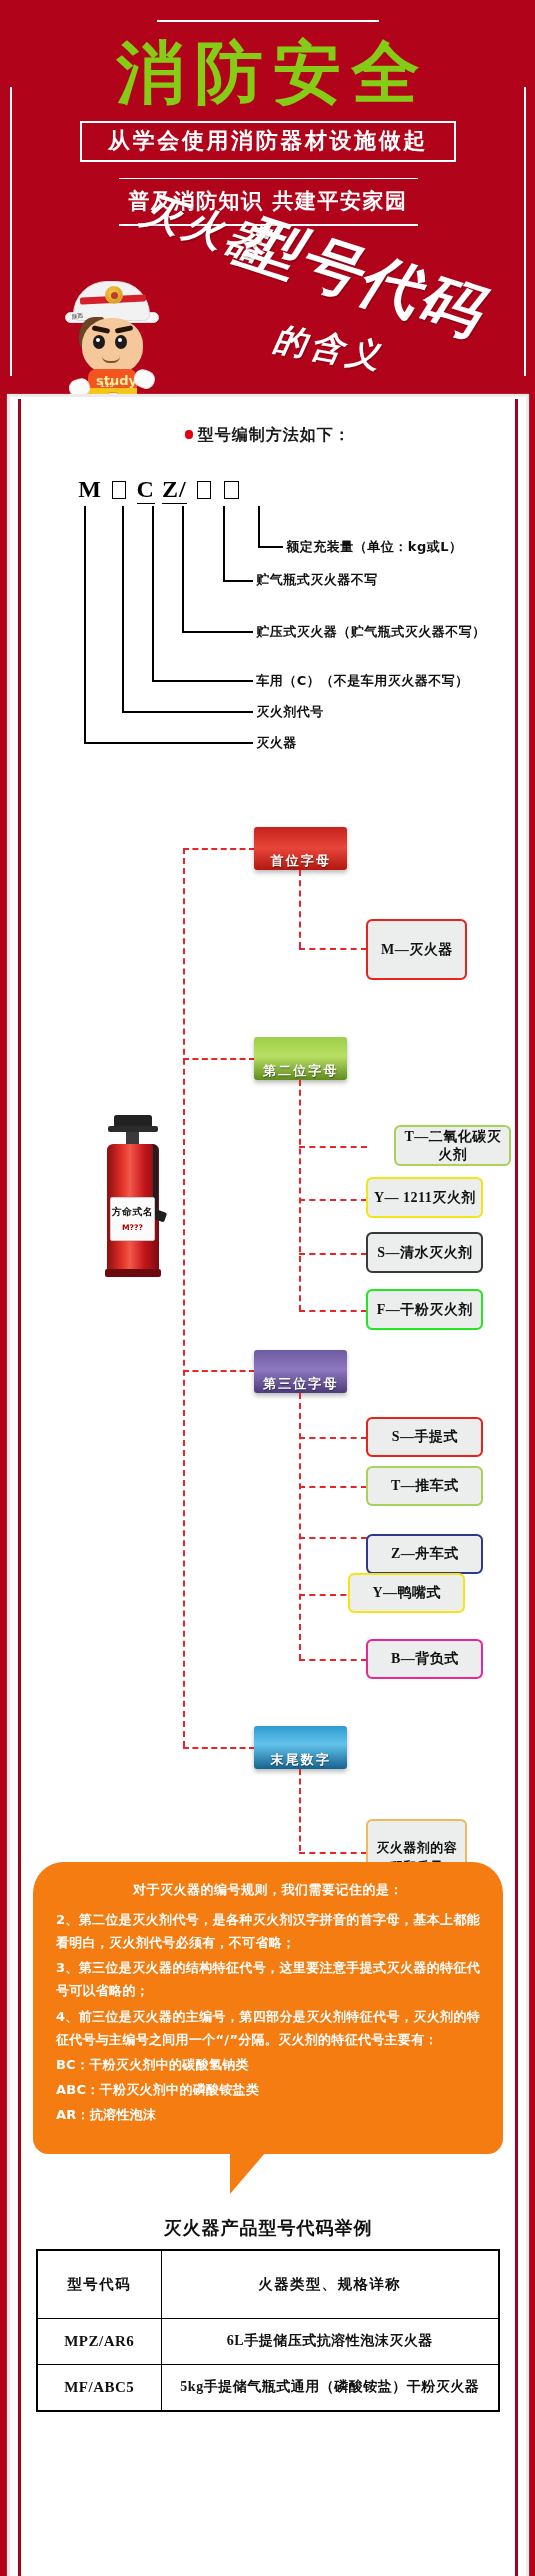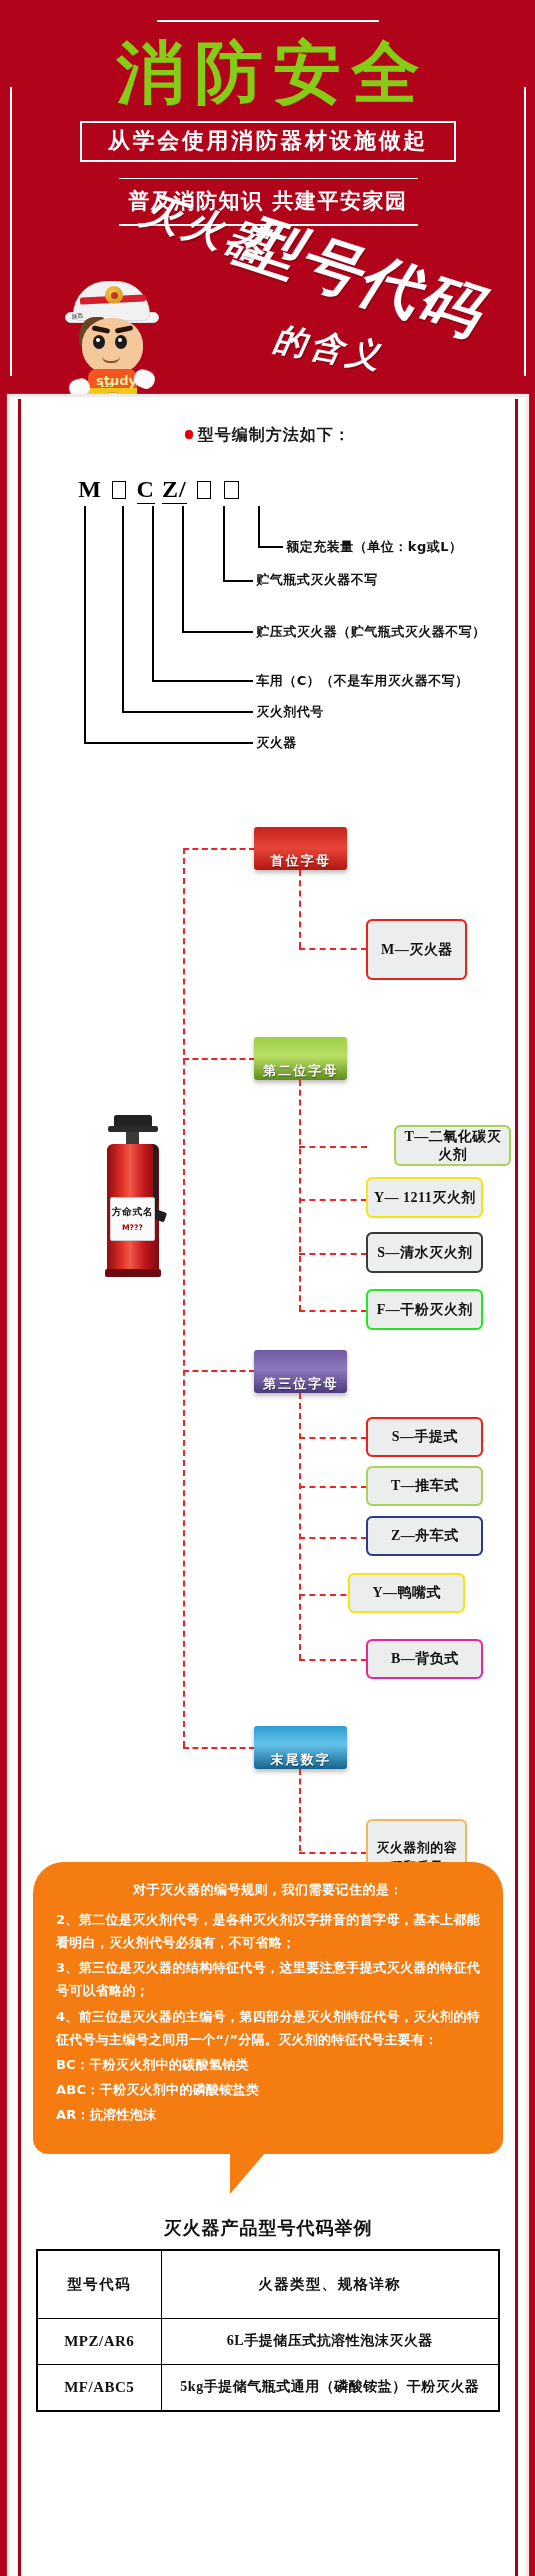--- a/index.html
+++ b/index.html
@@ -612,21 +612,21 @@
       <div class="leaf" style="left:354px; top:621px; width:117px; height:40px; border-color:#e8231c;">
         <span>S—手提式</span>
       </div>
 
       <div class="dash-h" style="left:287px; top:690px; width:68px;"></div>
       <div class="leaf" style="left:354px; top:670px; width:117px; height:40px; border-color:#a9d25a;">
         <span>T—推车式</span>
       </div>
 
       <div class="dash-h" style="left:287px; top:741px; width:68px;"></div>
-      <div class="leaf" style="left:354px; top:720px; width:117px; height:40px; border-color:#2c3a8c;">
+      <div class="leaf" style="left:354px; top:738px; width:117px; height:40px; border-color:#2c3a8c;">
         <span>Z—舟车式</span>
       </div>
 
       <div class="dash-h" style="left:287px; top:798px; width:68px;"></div>
       <div class="leaf" style="left:336px; top:777px; width:117px; height:40px; border-color:#f5e517;">
         <span>Y—鸭嘴式</span>
       </div>
 
       <div class="dash-h" style="left:287px; top:863px; width:68px;"></div>
       <div class="leaf" style="left:354px; top:843px; width:117px; height:40px; border-color:#e8269b;">

